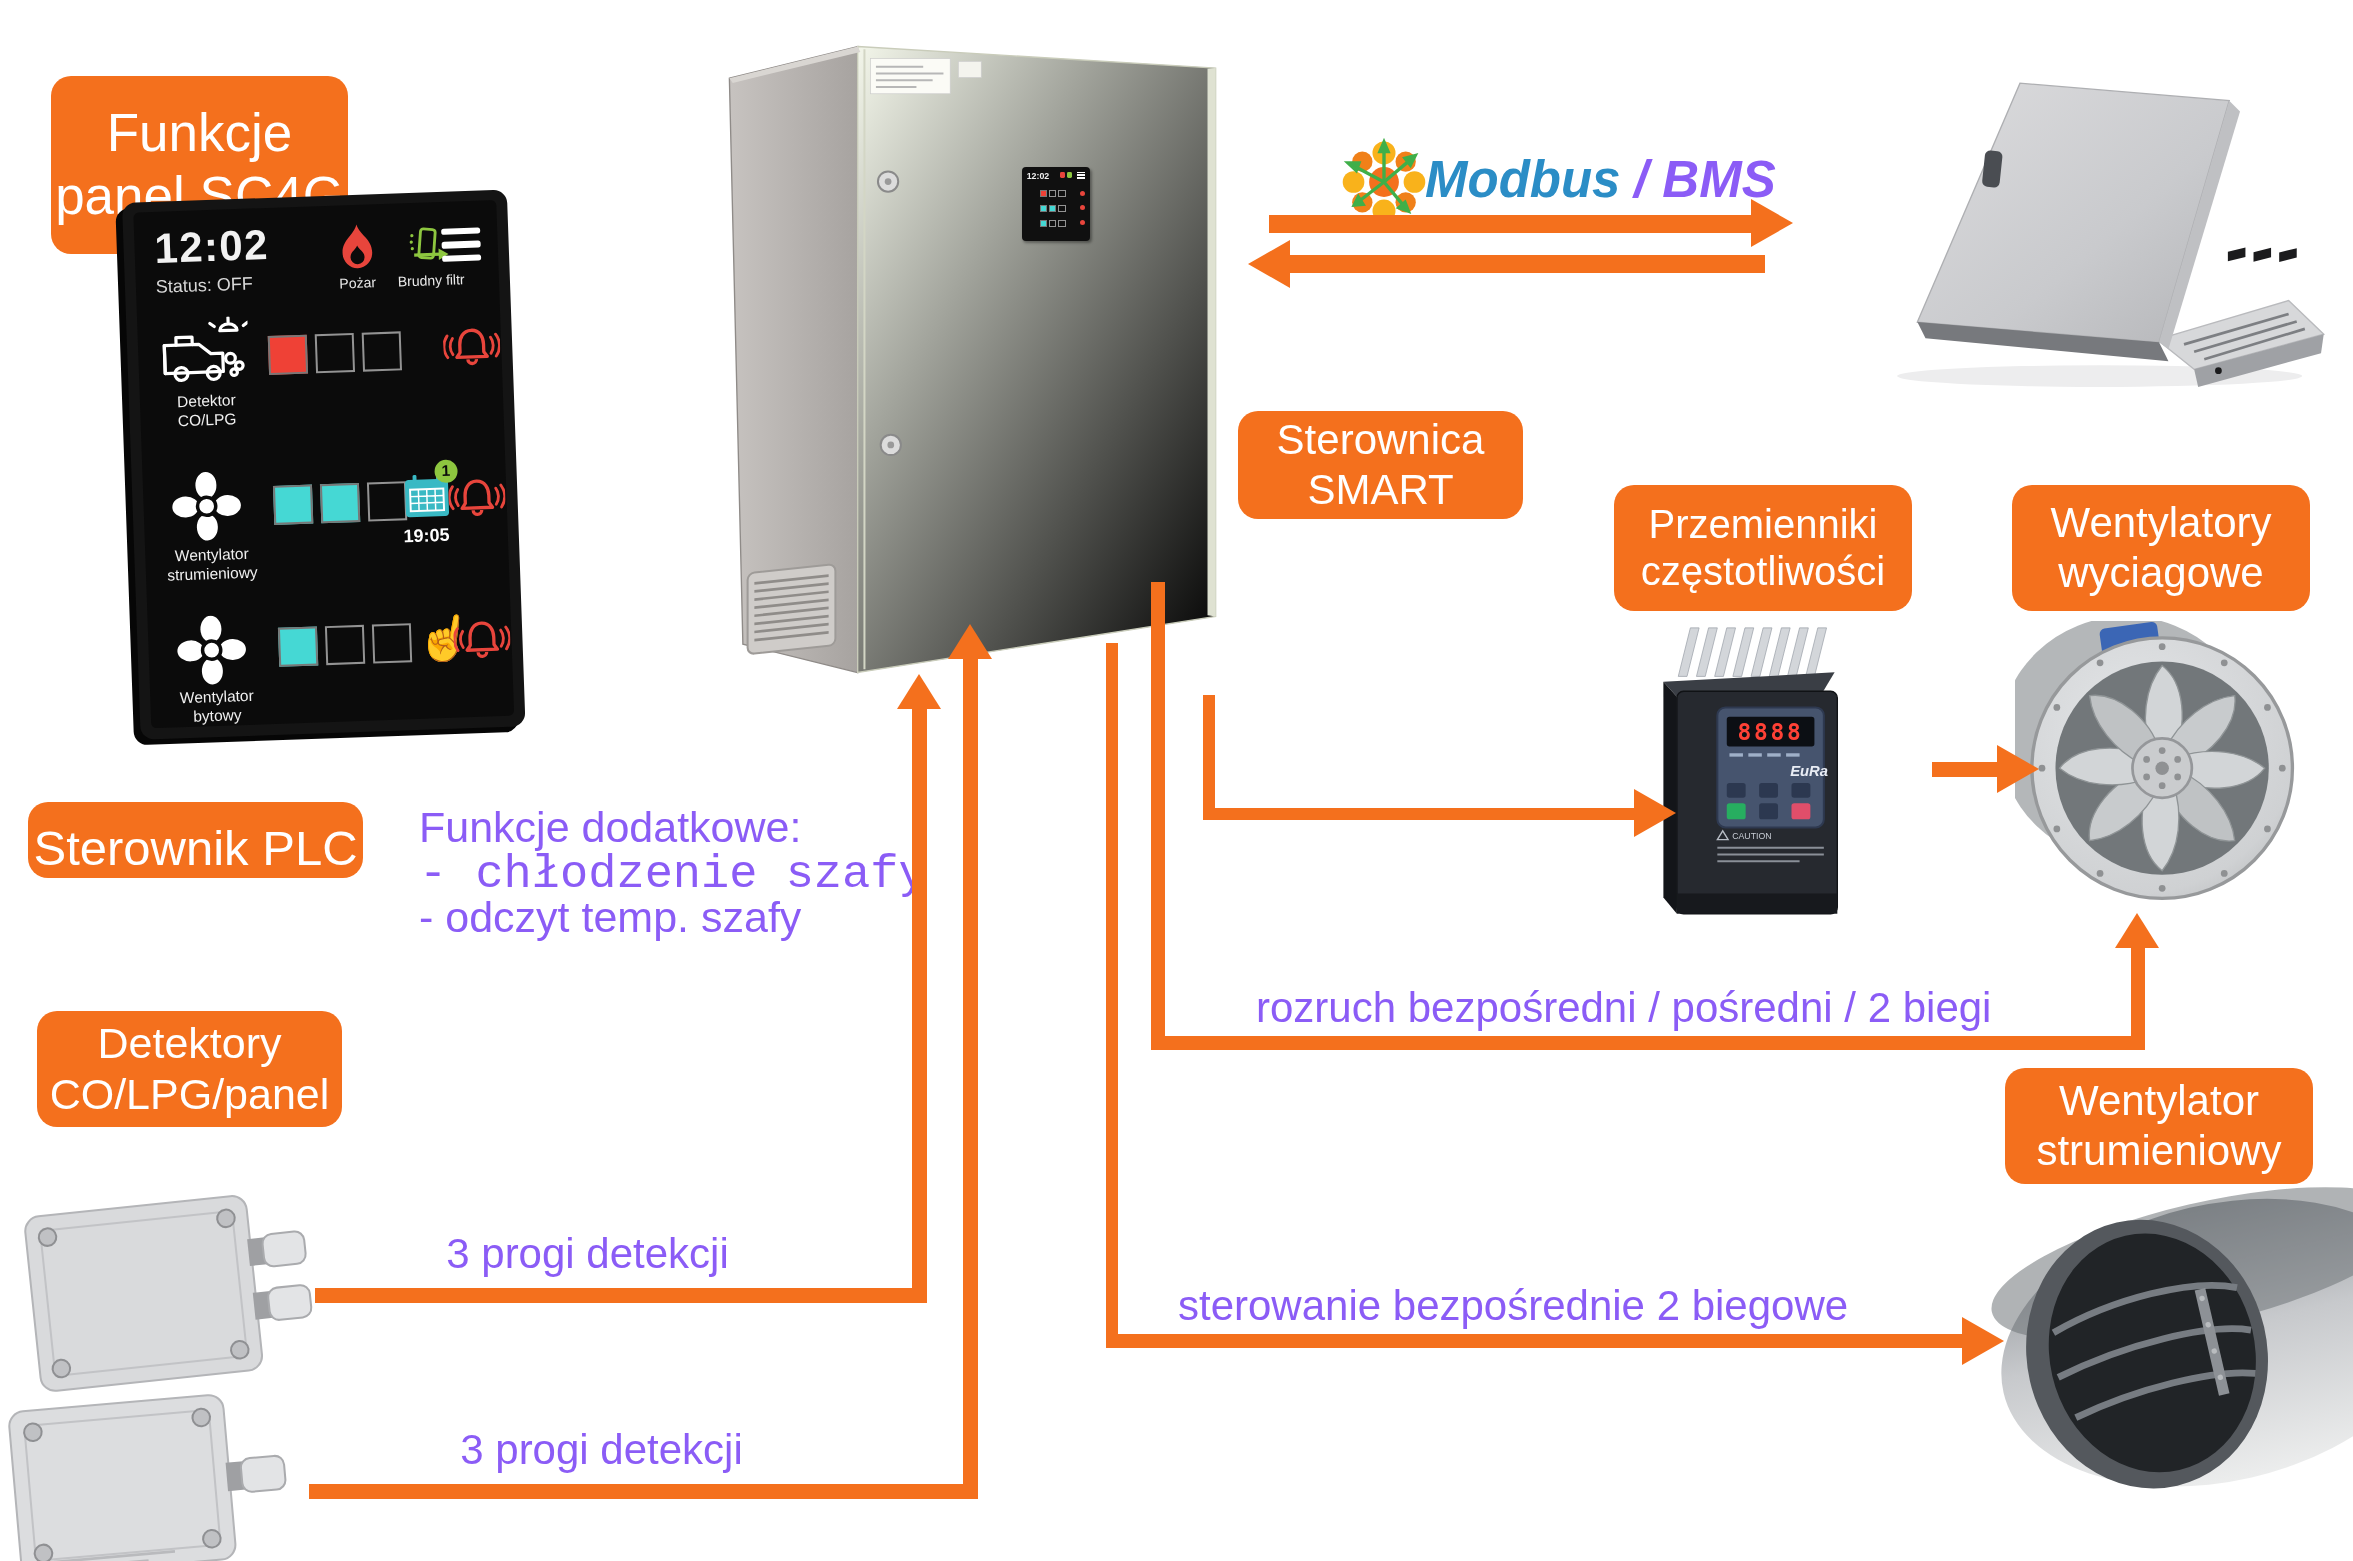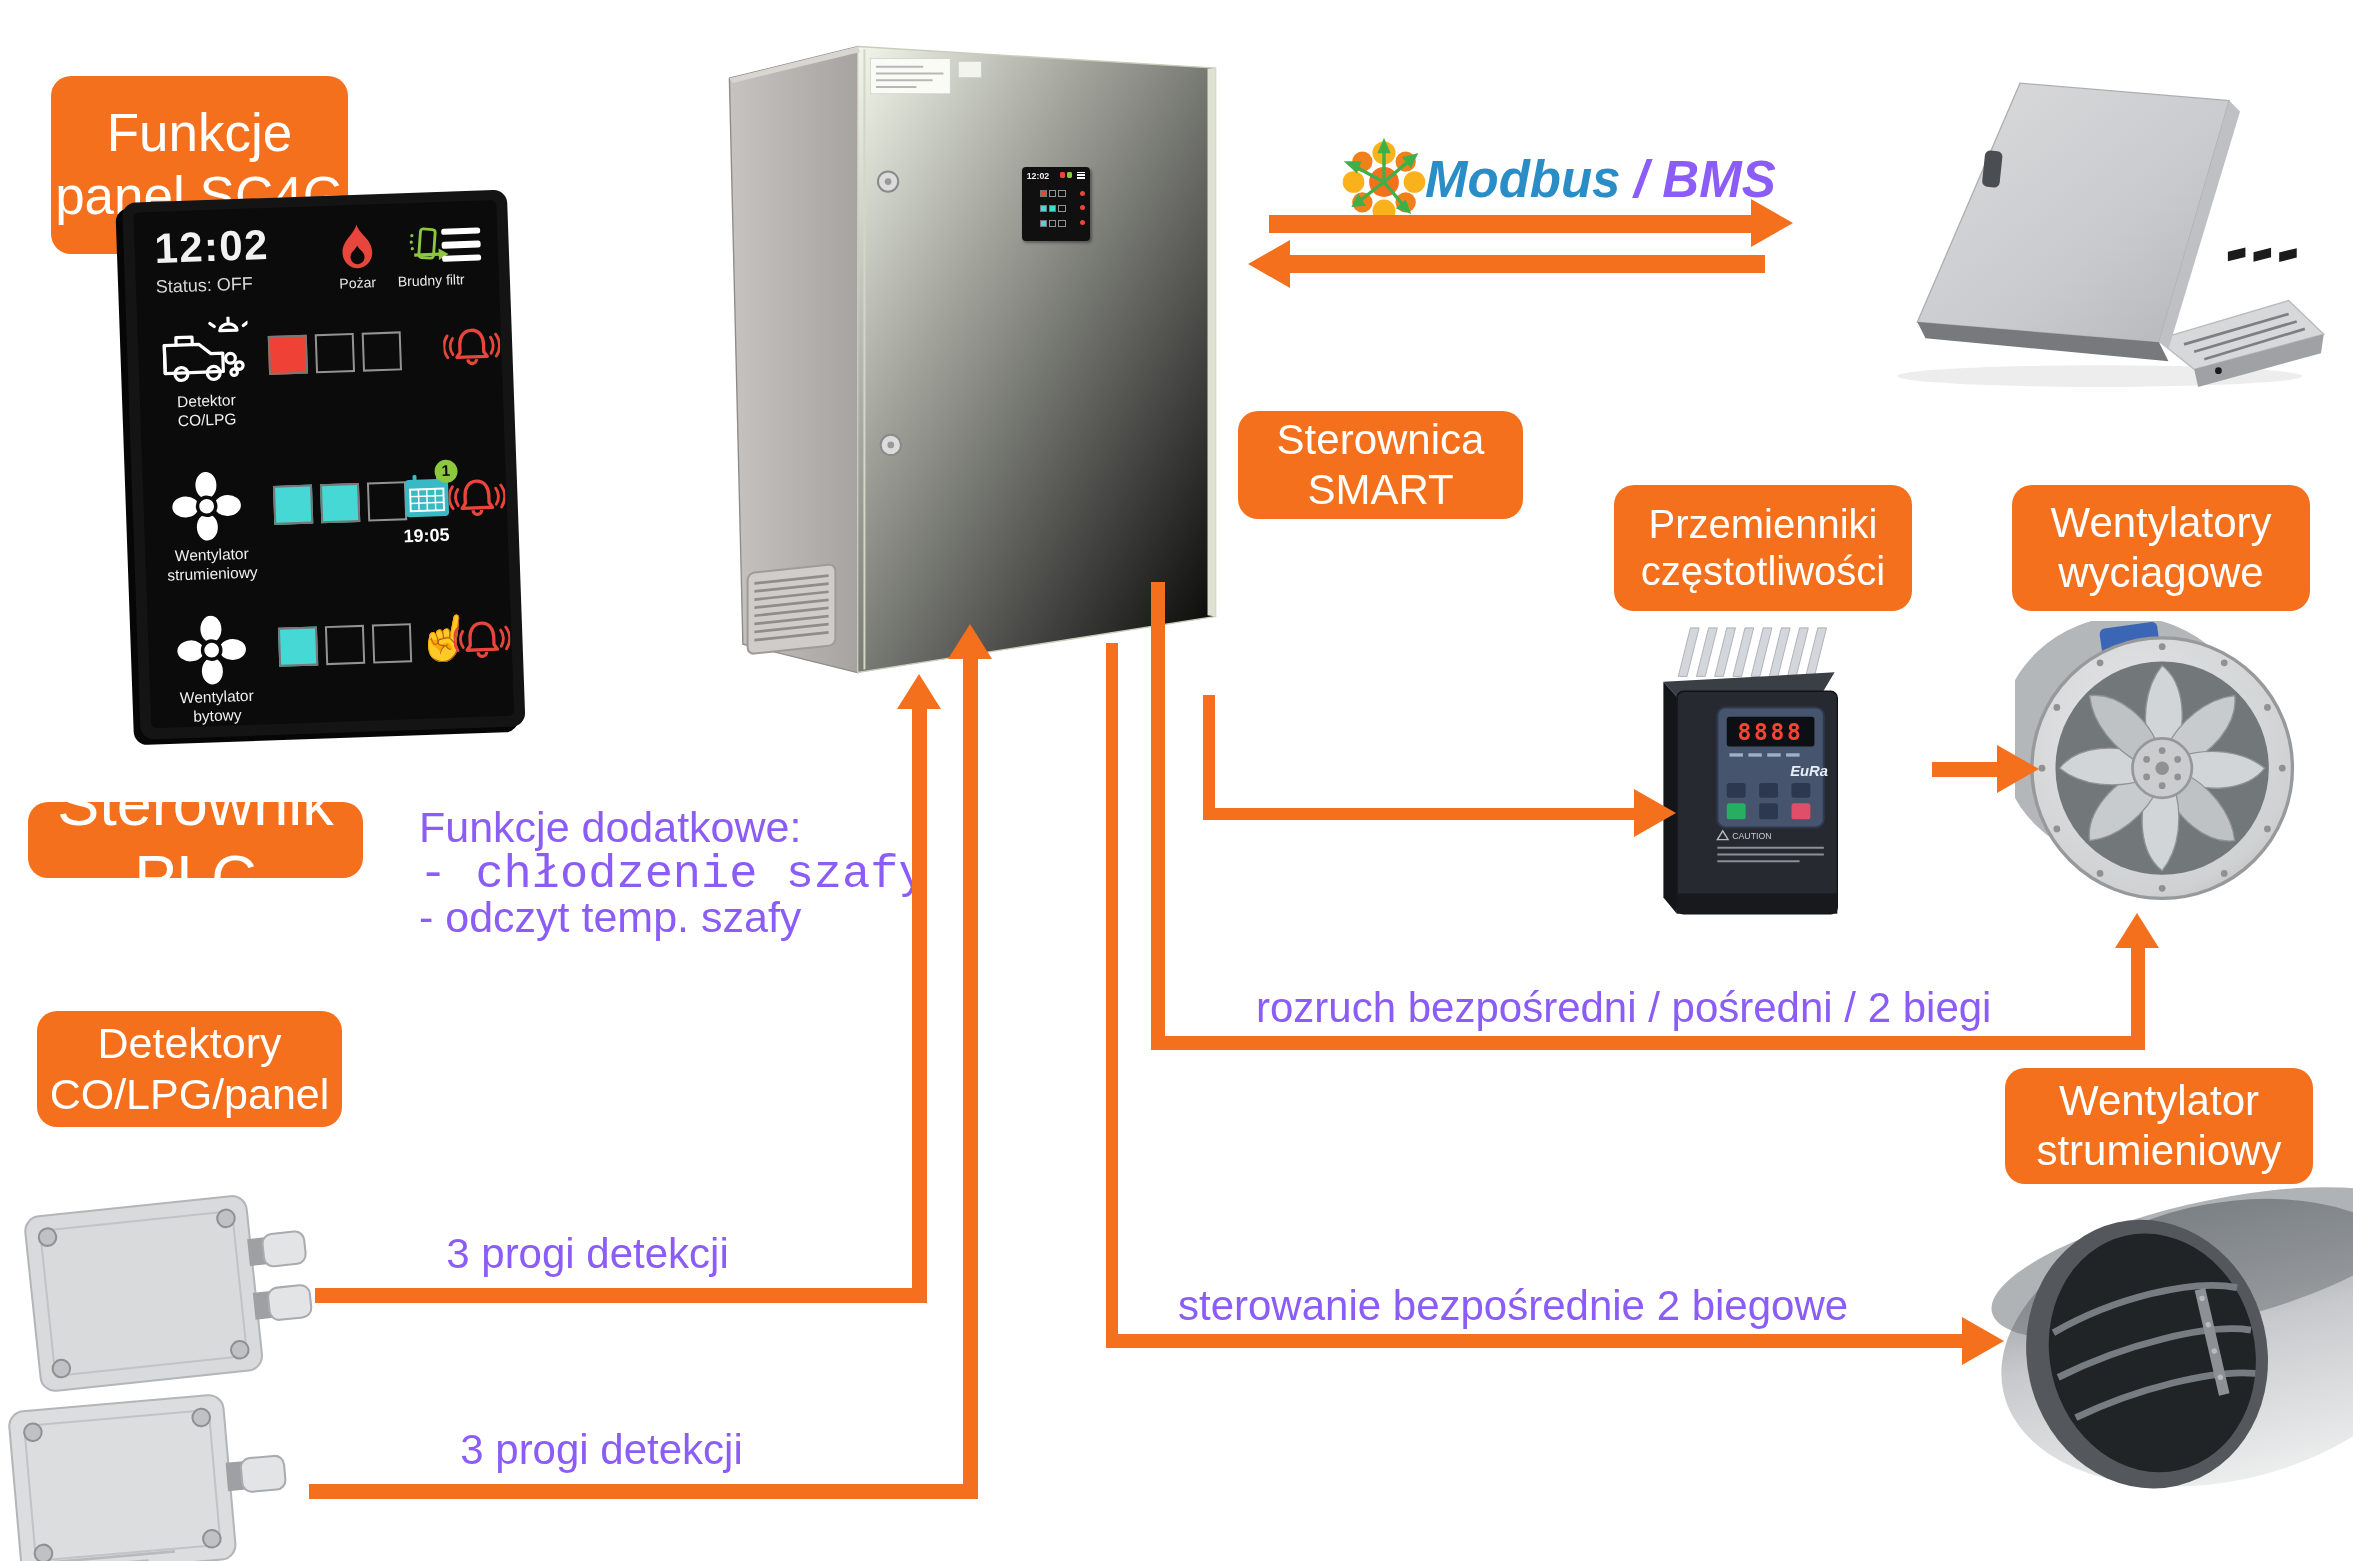--- a/index.html
+++ b/index.html
@@ -451,21 +451,21 @@
     <g fill="#8f9193">
       <circle cx="218" cy="192" r="5"></circle>
         <circle cx="241" cy="205" r="5"></circle>
         <circle cx="241" cy="231" r="5"></circle>
       <circle cx="218" cy="244" r="5"></circle>
         <circle cx="195" cy="231" r="5"></circle>
         <circle cx="195" cy="205" r="5"></circle>
     </g>
   </svg>
 
-  <div class="tag" style="left:28px;top:802px;width:335px;height:76px;font-size:63px;">
+  <div class="tag" style="left:28px;top:802px;width:335px;height:76px;font-size:49px;justify-content:flex-end;">
     <span>Sterownik PLC</span>
   </div>
   <div class="note" style="left:419px;top:803px;font-size:43px;">Funkcje dodatkowe:</div>
   <div class="note" style="left:419px;top:848px;font-size:47px;font-family:Liberation Mono, monospace;">- chłodzenie szafy</div>
   <div class="note" style="left:419px;top:893px;font-size:43px;">- odczyt temp. szafy</div>
 
   <div class="tag" style="left:37px;top:1011px;width:305px;height:116px;font-size:43px;">
     <span>Detektory</span>
     <span>CO/LPG/panel</span>
   </div>

